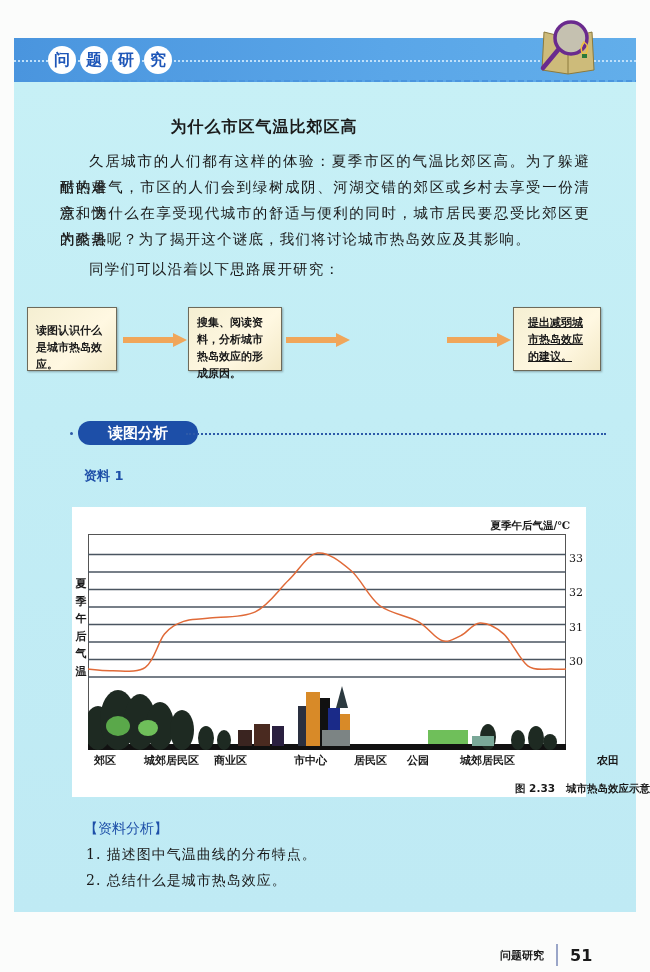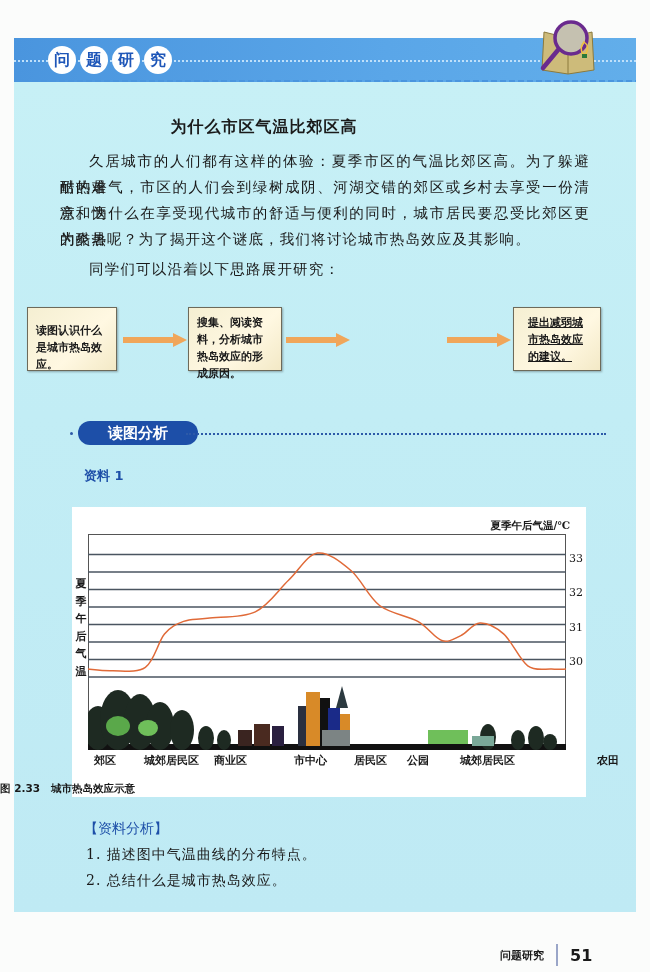--- a/index.html
+++ b/index.html
@@ -18,21 +18,21 @@
   .farrow{position:absolute;top:26px;height:14px;}
   .sec-pill{position:absolute;left:78px;top:421px;width:120px;height:24px;border-radius:12px;background:#1d4fa8;color:#fff;font-family:"DejaVu Sans",sans-serif;font-weight:bold;font-size:15px;line-height:24px;text-align:center;}
   .sec-dots{position:absolute;left:186px;top:433px;width:420px;border-top:2px dotted #2d5aa8;}
   .sec-dot-left{position:absolute;left:70px;top:432px;width:3px;height:3px;background:#2d5aa8;border-radius:50%;}
   .ref{position:absolute;left:84px;top:467px;font-family:"DejaVu Sans",sans-serif;font-size:13px;color:#1d4fa8;font-weight:bold;}
   .chartbox{position:absolute;left:72px;top:507px;width:514px;height:290px;background:#fff;}
   .chart-unit{position:absolute;right:16px;top:12px;font-size:10.5px;font-weight:bold;}
   .ylabel{position:absolute;left:0;top:68px;width:18px;font-size:11px;font-weight:bold;line-height:17.5px;text-align:center;}
   .tick{position:absolute;font-size:11px;}
   .xl{position:absolute;top:246px;font-size:11px;font-weight:bold;white-space:nowrap;}
-  .caption{position:absolute;left:0;width:650px;top:782px;text-align:left;font-family:"DejaVu Sans",sans-serif;font-size:10.5px;font-weight:bold;}
+  .caption{position:absolute;left:0;width:650px;top:782px;text-align:right;font-family:"DejaVu Sans",sans-serif;font-size:10.5px;font-weight:bold;}
   .analysis-title{position:absolute;left:84px;top:820px;font-size:14px;color:#1d4fa8;}
   .q{position:absolute;left:86px;font-size:14px;letter-spacing:1px;}
   .footer{position:absolute;top:944px;left:500px;display:flex;align-items:center;font-family:"DejaVu Sans",sans-serif;}
   .footer-label{font-size:11px;font-weight:bold;}
   .footer-sep{width:2px;height:22px;background:#9aa6c8;margin:0 12px;}
   .footer-num{font-size:16px;font-weight:bold;}
 </style>
 </head>
 <body>
 

